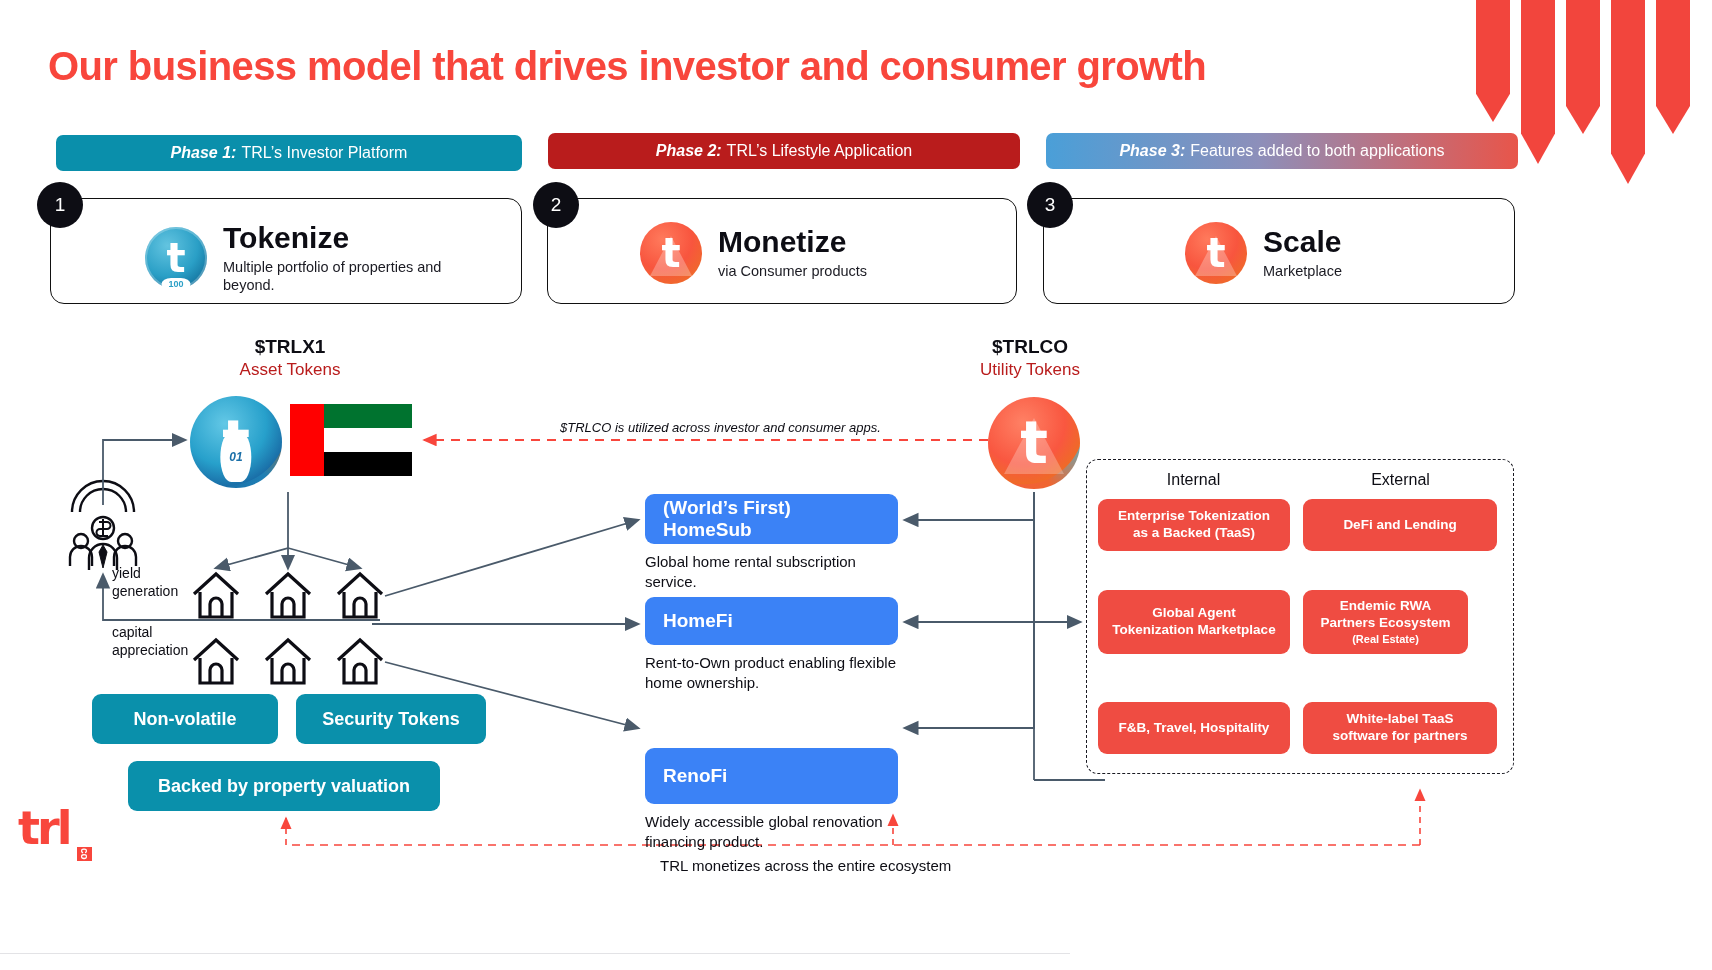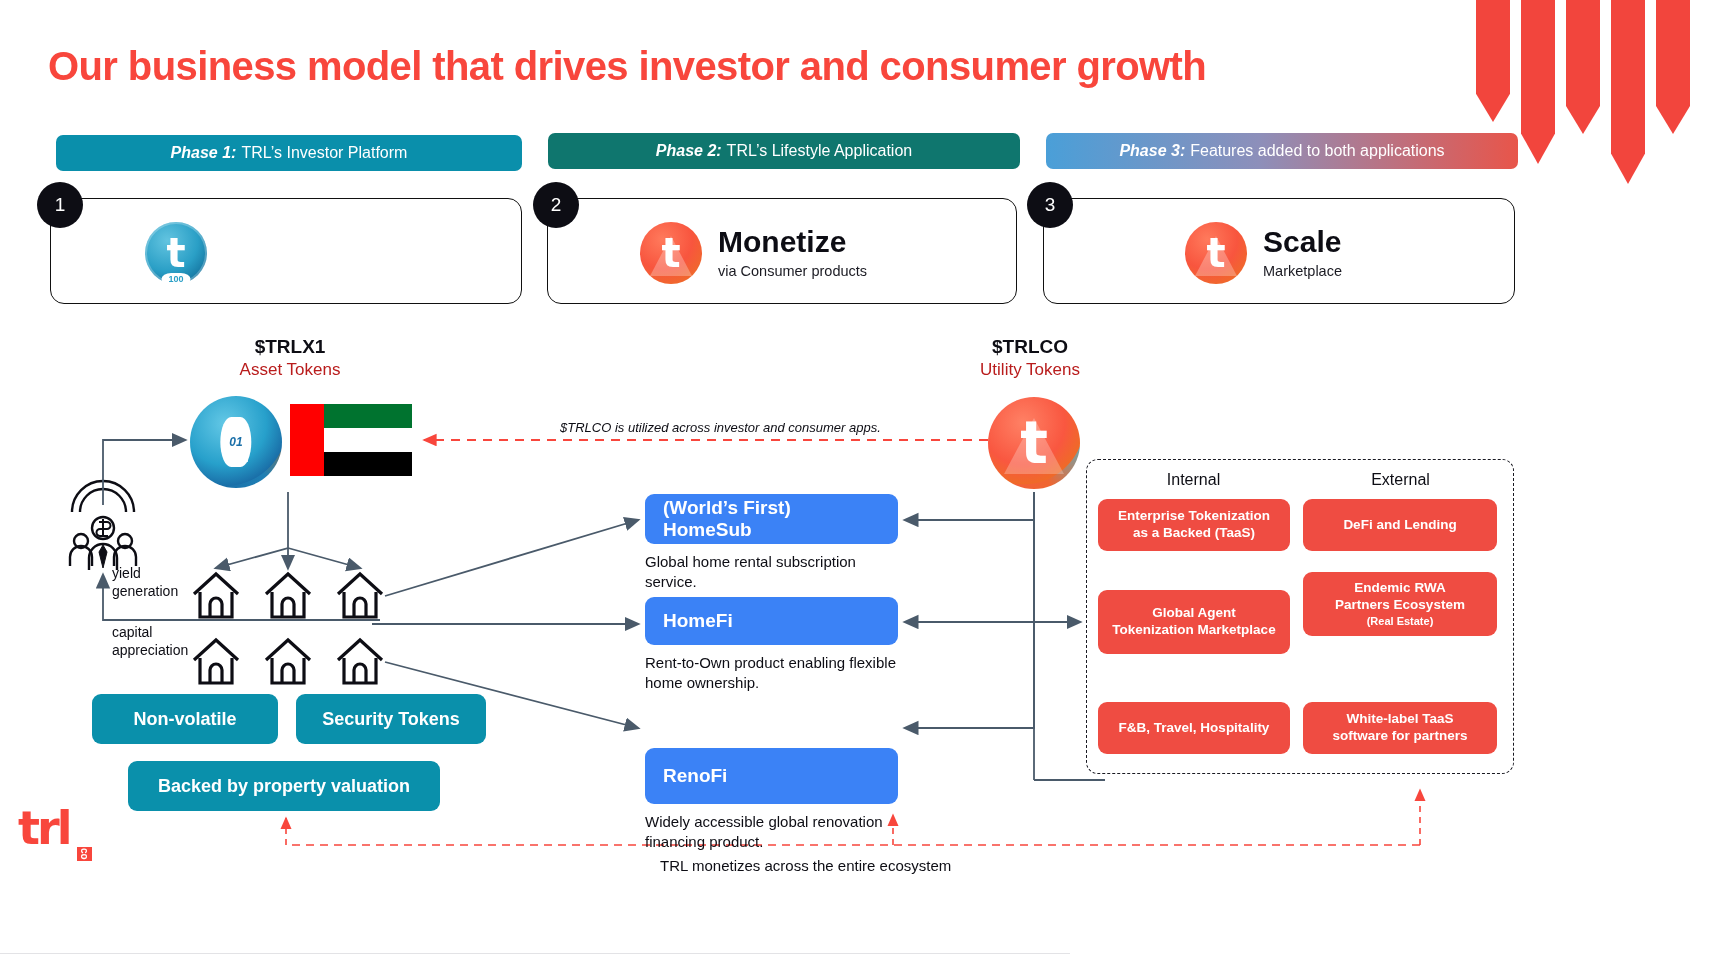--- a/index.html
+++ b/index.html
@@ -29,21 +29,21 @@
   }
 
   
   .phase-banner {
     position:absolute; height:36px; border-radius:7px;
     display:flex; align-items:center; justify-content:center;
     color:#fff; font-size:16px; white-space:nowrap;
   }
   .phase-banner b { font-weight:bold; margin-right:5px;font-style:italic; }
   .pb1 { left:56px;   top:135px; width:466px; background:#0a8fab; }
-  .pb2 { left:548px;  top:133px; width:472px; background:#0f766e; }
+  .pb2 { left:548px;  top:133px; width:472px; background:#b91c1c; }
   .pb3 { left:1046px; top:133px; width:472px;
          background:linear-gradient(90deg,#4a9fd8 0%,#8d8fba 45%,#e8554a 100%); }
 
   
   .card {
     position:absolute; border:1.6px solid #111; border-radius:14px;
     background:#fff;
   }
   .c1 { left:50px;   top:198px; width:472px; height:106px; }
   .c2 { left:547px;  top:198px; width:470px; height:106px; }
@@ -112,21 +112,21 @@
     left:988px; top:397px; width:92px; height:92px;
     background:
       radial-gradient(circle at 38% 28%, #ff8165 0%, #f95740 48%, #ef6a28 70%, transparent 71%),
       conic-gradient(from 200deg, #f26038 0deg, #f8774a 70deg, #f3a83c 150deg, #49b7cf 235deg, #f0652f 320deg, #f26038 360deg);
   }
   .bigcoin .tglyph{
     position:absolute; inset:0; display:flex; align-items:center; justify-content:center;
     color:#fff; font-weight:bold; font-size:58px; font-family:"DejaVu Sans", sans-serif;
   }
   .bigcoin .badge01{
-    position:absolute; left:50%; bottom:21px; transform:translateX(-50%);
+    position:absolute; left:50%; bottom:6px; transform:translateX(-50%);
     background:#fff; color:#1a6fa8; font-size:12px; font-weight:bold; font-style:italic;
     border-radius:45%/65%; padding:18px 9px;text-align:right;
   }
   .bc-right::before{
     content:""; position:absolute; left:50%; top:23%; transform:translateX(-50%);
     width:0; height:0; border-left:30px solid transparent; border-right:30px solid transparent;
     border-bottom:56px solid rgba(255,255,255,.25);
   }
 
   
@@ -188,21 +188,21 @@
   .eh-ext { left:1303px; top:471px; }
   .eco-box {
     position:absolute; background:#ef4c42; color:#fff; border-radius:9px;
     display:flex; flex-direction:column; align-items:center; justify-content:center;
     text-align:center; font-size:13.5px; font-weight:bold; line-height:1.25; padding:4px 8px;
   }
   .eco-box .sm { font-size:11px; font-weight:bold; margin-top:1px; }
   .ebL1 { left:1098px; top:499px; width:192px; height:52px; }
   .ebR1 { left:1303px; top:499px; width:194px; height:52px; }
   .ebL2 { left:1098px; top:590px; width:192px; height:64px; }
-  .ebR2 { left:1303px; top:572px; width:194px; height:64px; }
+  .ebR2 { left:1303px; top:590px; width:165px; height:64px; }
   .ebL3 { left:1098px; top:702px; width:192px; height:52px; }
   .ebR3 { left:1303px; top:702px; width:194px; height:52px; }
 
   
   .logo { position:absolute; left:18px; top:805px; width:72px; height:58px; }
   .logo .word {
     font-family:"DejaVu Sans", sans-serif; font-weight:bold; font-size:46px;
     color:#f8463c; letter-spacing:-3px; line-height:1;
   }
   .logo .co {
@@ -245,20 +245,24 @@
   <div class="card c3"></div>
 
   <div class="num-badge n1">1</div>
   <div class="num-badge n2">2</div>
   <div class="num-badge n3">3</div>
 
   <div class="card-inner ci1">
     <div class="coin coin-blue">
       <span class="tglyph">t</span>
       <span class="badge100">100</span>
+    </div>
+    <div>
+      <div class="card-title">Tokenize</div>
+      <div class="card-sub">Multiple portfolio of properties and beyond.</div>
     </div>
   </div>
 
   <div class="card-inner ci2">
     <div class="coin coin-red">
       <span class="tglyph">t</span>
     </div>
     <div>
       <div class="card-title">Monetize</div>
       <div class="card-sub">via Consumer products</div>

